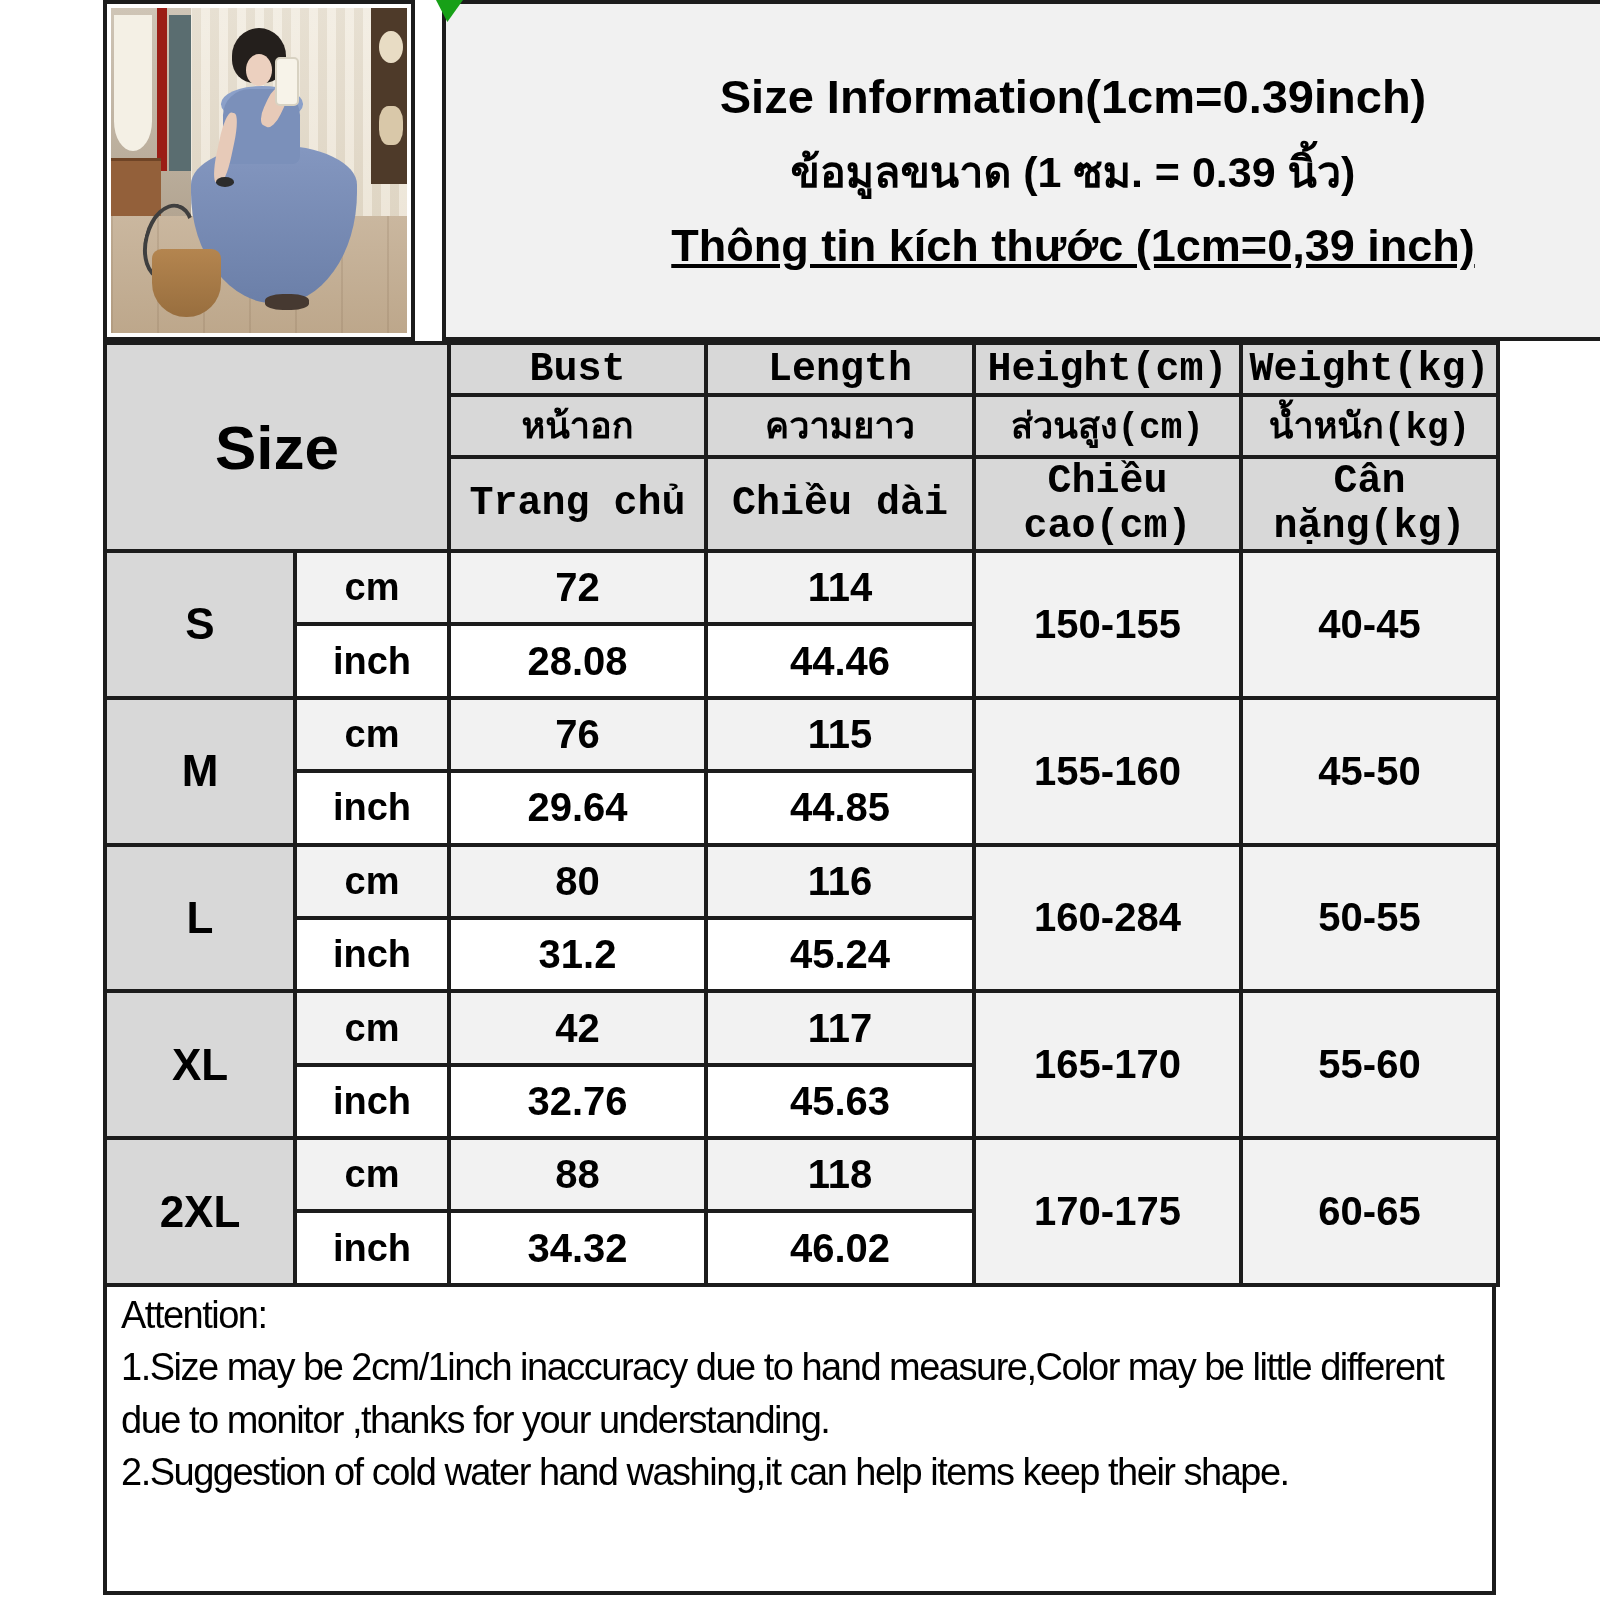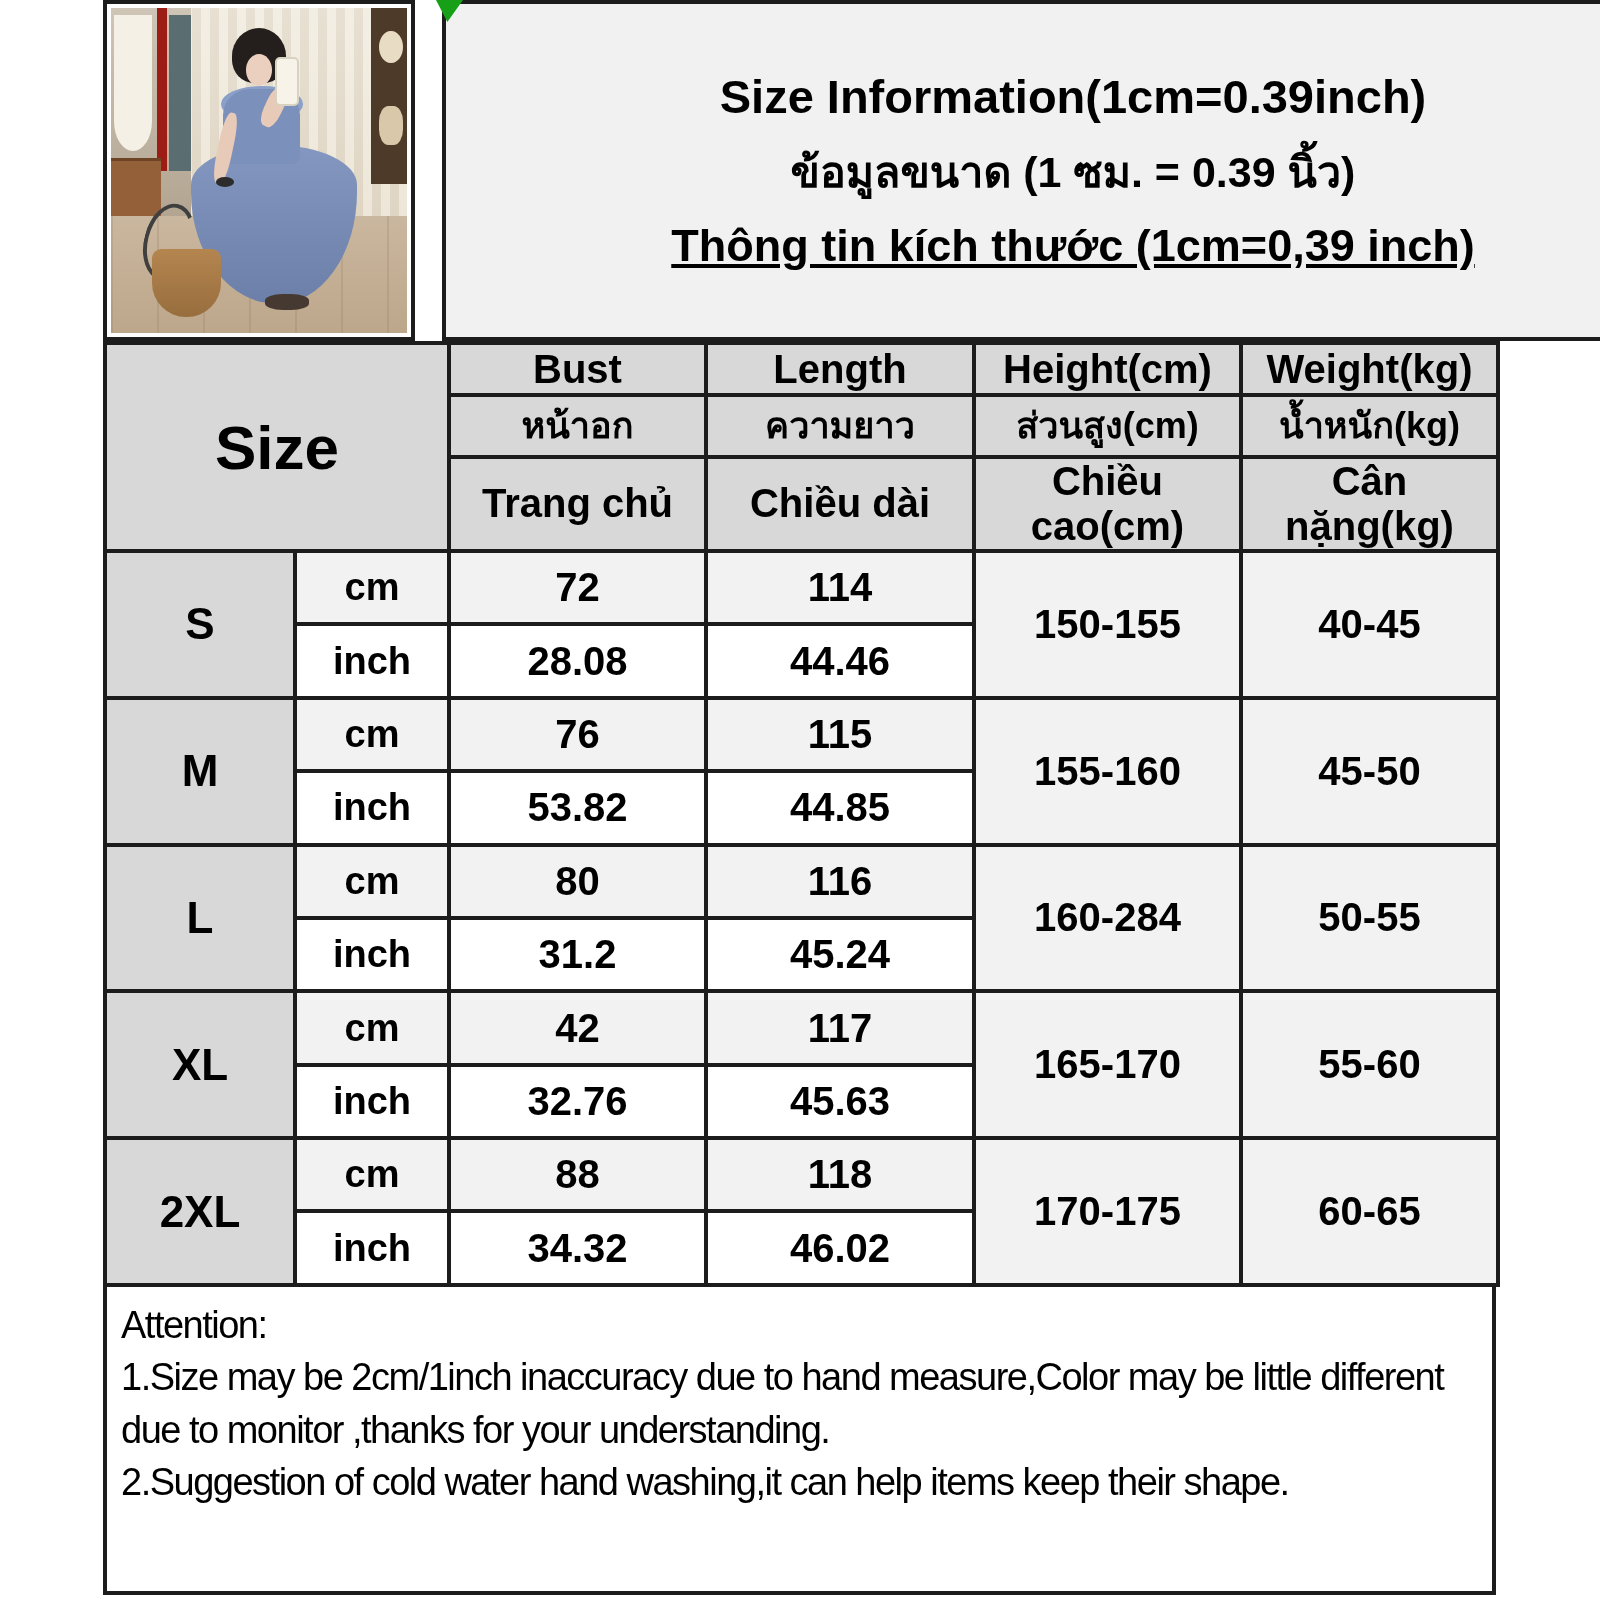--- a/index.html
+++ b/index.html
@@ -103,41 +103,41 @@
     border-collapse: collapse; table-layout: fixed;
   }
   .size-table th, .size-table td {
     border: 4px solid var(--border, #1c1c1c);
     text-align: center; vertical-align: middle;
     font-weight: bold; padding: 0;
     overflow: hidden;
   }
   .h-row { height: 52px; }
   .b-row { height: 73px; }
-  .hdr { background: var(--header-bg, #d8d8d8); }
+  .hdr { background: var(--header-bg, #d8d8d8); font-family: Liberation Mono, monospace; }
   .hdr-en { font-size: 40px; }
   .hdr-th { font-size: 36px; }
   .hdr-vi { font-size: 40px; }
   .size-big { font-size: 62px; background: var(--header-bg, #d8d8d8); }
   .size-label { font-size: 44px; background: var(--header-bg, #d8d8d8); }
   .unit-cell { font-size: 38px; }
   .val { font-size: 40px; }
   .cm-bg { background: var(--cm-bg, #f2f2f2); }
   .inch-bg { background: var(--inch-bg, #ffffff); }
   .merged { background: var(--cm-bg, #f2f2f2); font-size: 40px; }
 
   
   .attention-box {
     position: absolute; left: 103px; top: 1287px;
     width: 1393px; height: 308px;
     box-sizing: border-box;
     border: 4px solid var(--border, #1c1c1c);
     border-top: none;
     background: #fff;
-    padding: 12px 14px;
+    padding: 2px 14px;
     font-size: 38px; letter-spacing: -1.5px;
     line-height: 1.38;
   }
   .attention-box p { margin: 0; }
 </style>
 </head>
 <body>
 
 <div class="photo-frame">
   <div class="photo-scene">
@@ -222,21 +222,21 @@
   <tr class="b-row">
     <td class="size-label" rowspan="2">M</td>
     <td class="unit-cell cm-bg">cm</td>
     <td class="val cm-bg">76</td>
     <td class="val cm-bg">115</td>
     <td class="merged" rowspan="2">155-160</td>
     <td class="merged" rowspan="2">45-50</td>
   </tr>
   <tr class="b-row">
     <td class="unit-cell inch-bg">inch</td>
-    <td class="val inch-bg">53.82</td>
+    <td class="val inch-bg">29.64</td>
     <td class="val inch-bg">44.85</td>
   </tr>
 
   <tr class="b-row">
     <td class="size-label" rowspan="2">L</td>
     <td class="unit-cell cm-bg">cm</td>
     <td class="val cm-bg">80</td>
     <td class="val cm-bg">116</td>
     <td class="merged" rowspan="2">160-284</td>
     <td class="merged" rowspan="2">50-55</td>

